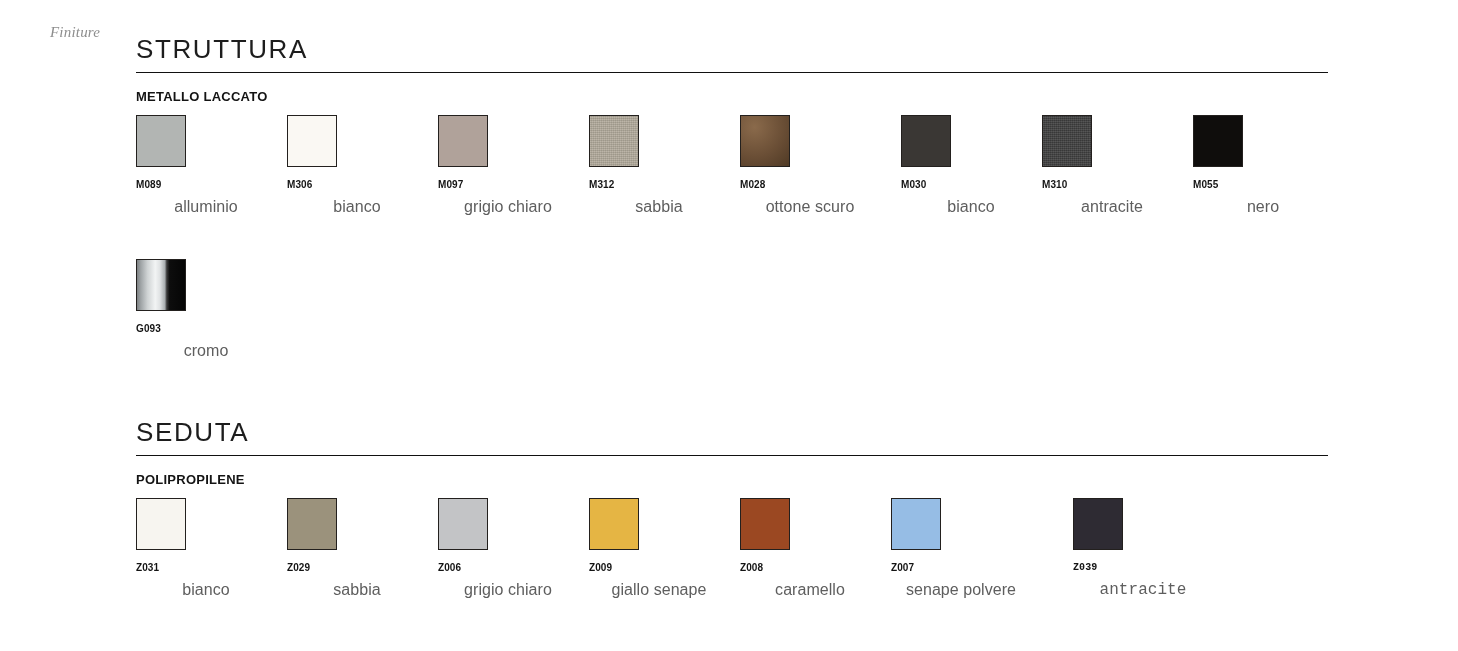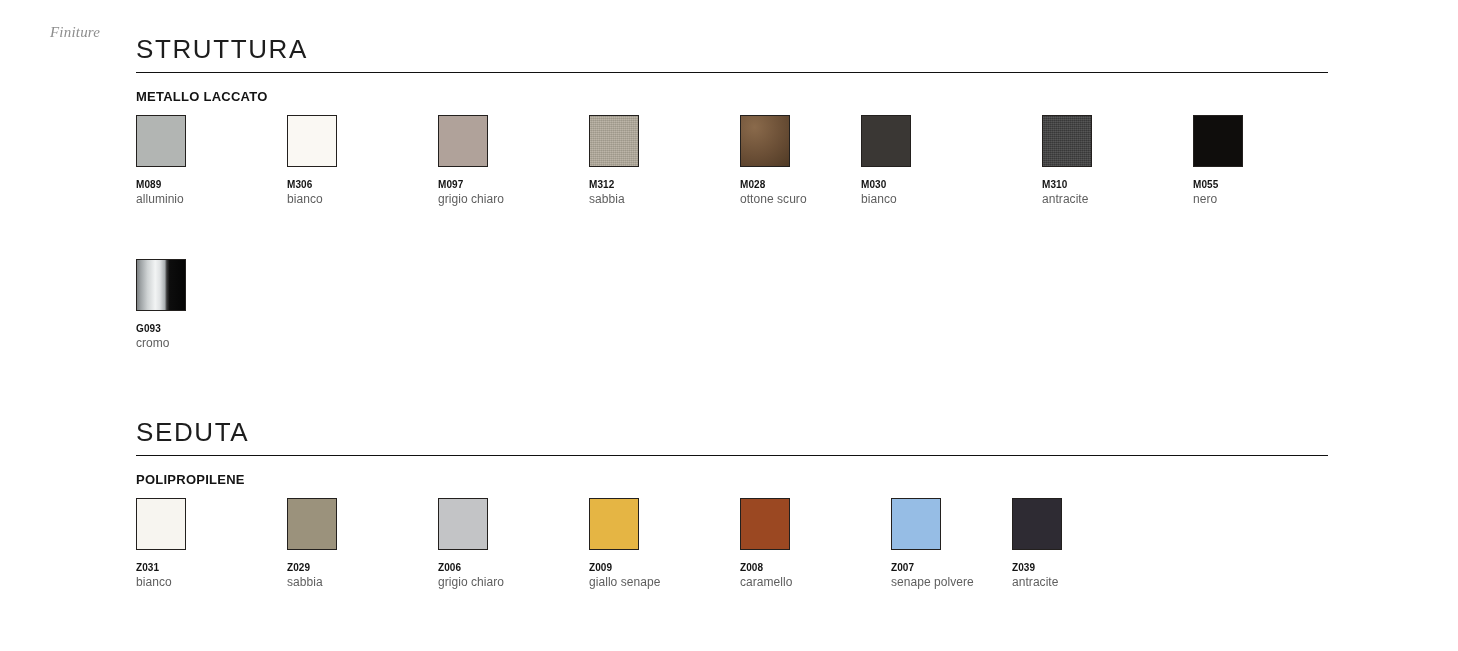--- a/index.html
+++ b/index.html
@@ -86,25 +86,26 @@
     box-sizing: border-box;
   }
   .swatch-code {
     margin-top: 12px;
     font-size: 10px;
     font-weight: bold;
     color: #141414;
     letter-spacing: 0.1px;
   }
   .swatch-desc {
-    margin-top: 2px;
-    font-size: 12px;
+    margin-top: 8px;
+    font-size: 16px;
     font-weight: normal;
     color: #5e5e5e;
     letter-spacing: 0.05px;
+    text-align: center;
   }
 
   .grain {
     width: 100%;
     height: 100%;
     display: block;
   }
 </style>
 </head>
 <body>
@@ -148,21 +149,21 @@
               <div class="swatch-code">M312</div>
               <div class="swatch-desc">sabbia</div>
             </div>
             <div class="swatch-cell" style="left:604px;">
               <div class="swatch-chip">
                 <span class="grain" style="background:radial-gradient(130% 130% at 28% 22%, #8a6a4b 0%, #6b4f36 45%, #4d3824 85%, #3d2c1c 100%);"></span>
               </div>
               <div class="swatch-code">M028</div>
               <div class="swatch-desc">ottone scuro</div>
             </div>
-            <div class="swatch-cell" style="left:725px;">
+            <div class="swatch-cell" style="left:765px;">
               <div class="swatch-chip">
                 <span class="grain" style="background:#3a3734;"></span>
               </div>
               <div class="swatch-code">M030</div>
               <div class="swatch-desc">bianco</div>
             </div>
             <div class="swatch-cell" style="left:906px;">
               <div class="swatch-chip">
                 <span class="grain" style="background-color:#3f3f3f;background-image:repeating-linear-gradient(0deg, rgba(255,255,255,.07) 0 1px, rgba(0,0,0,.07) 1px 2px),repeating-linear-gradient(90deg, rgba(255,255,255,.05) 0 1px, rgba(0,0,0,.05) 1px 2px);"></span>
               </div>
@@ -231,21 +232,21 @@
               <div class="swatch-code">Z008</div>
               <div class="swatch-desc">caramello</div>
             </div>
             <div class="swatch-cell" style="left:755px;">
               <div class="swatch-chip">
                 <span class="grain" style="background:#96bde5;"></span>
               </div>
               <div class="swatch-code">Z007</div>
               <div class="swatch-desc">senape polvere</div>
             </div>
-            <div class="swatch-cell" style="left:876px;">
+            <div class="swatch-cell" style="left:937px;font-family:Liberation Mono, monospace;">
               <div class="swatch-chip">
                 <span class="grain" style="background:#2e2b33;"></span>
               </div>
               <div class="swatch-code">Z039</div>
               <div class="swatch-desc">antracite</div>
             </div>
           </div>
         </div>
       </div>
     </div>

